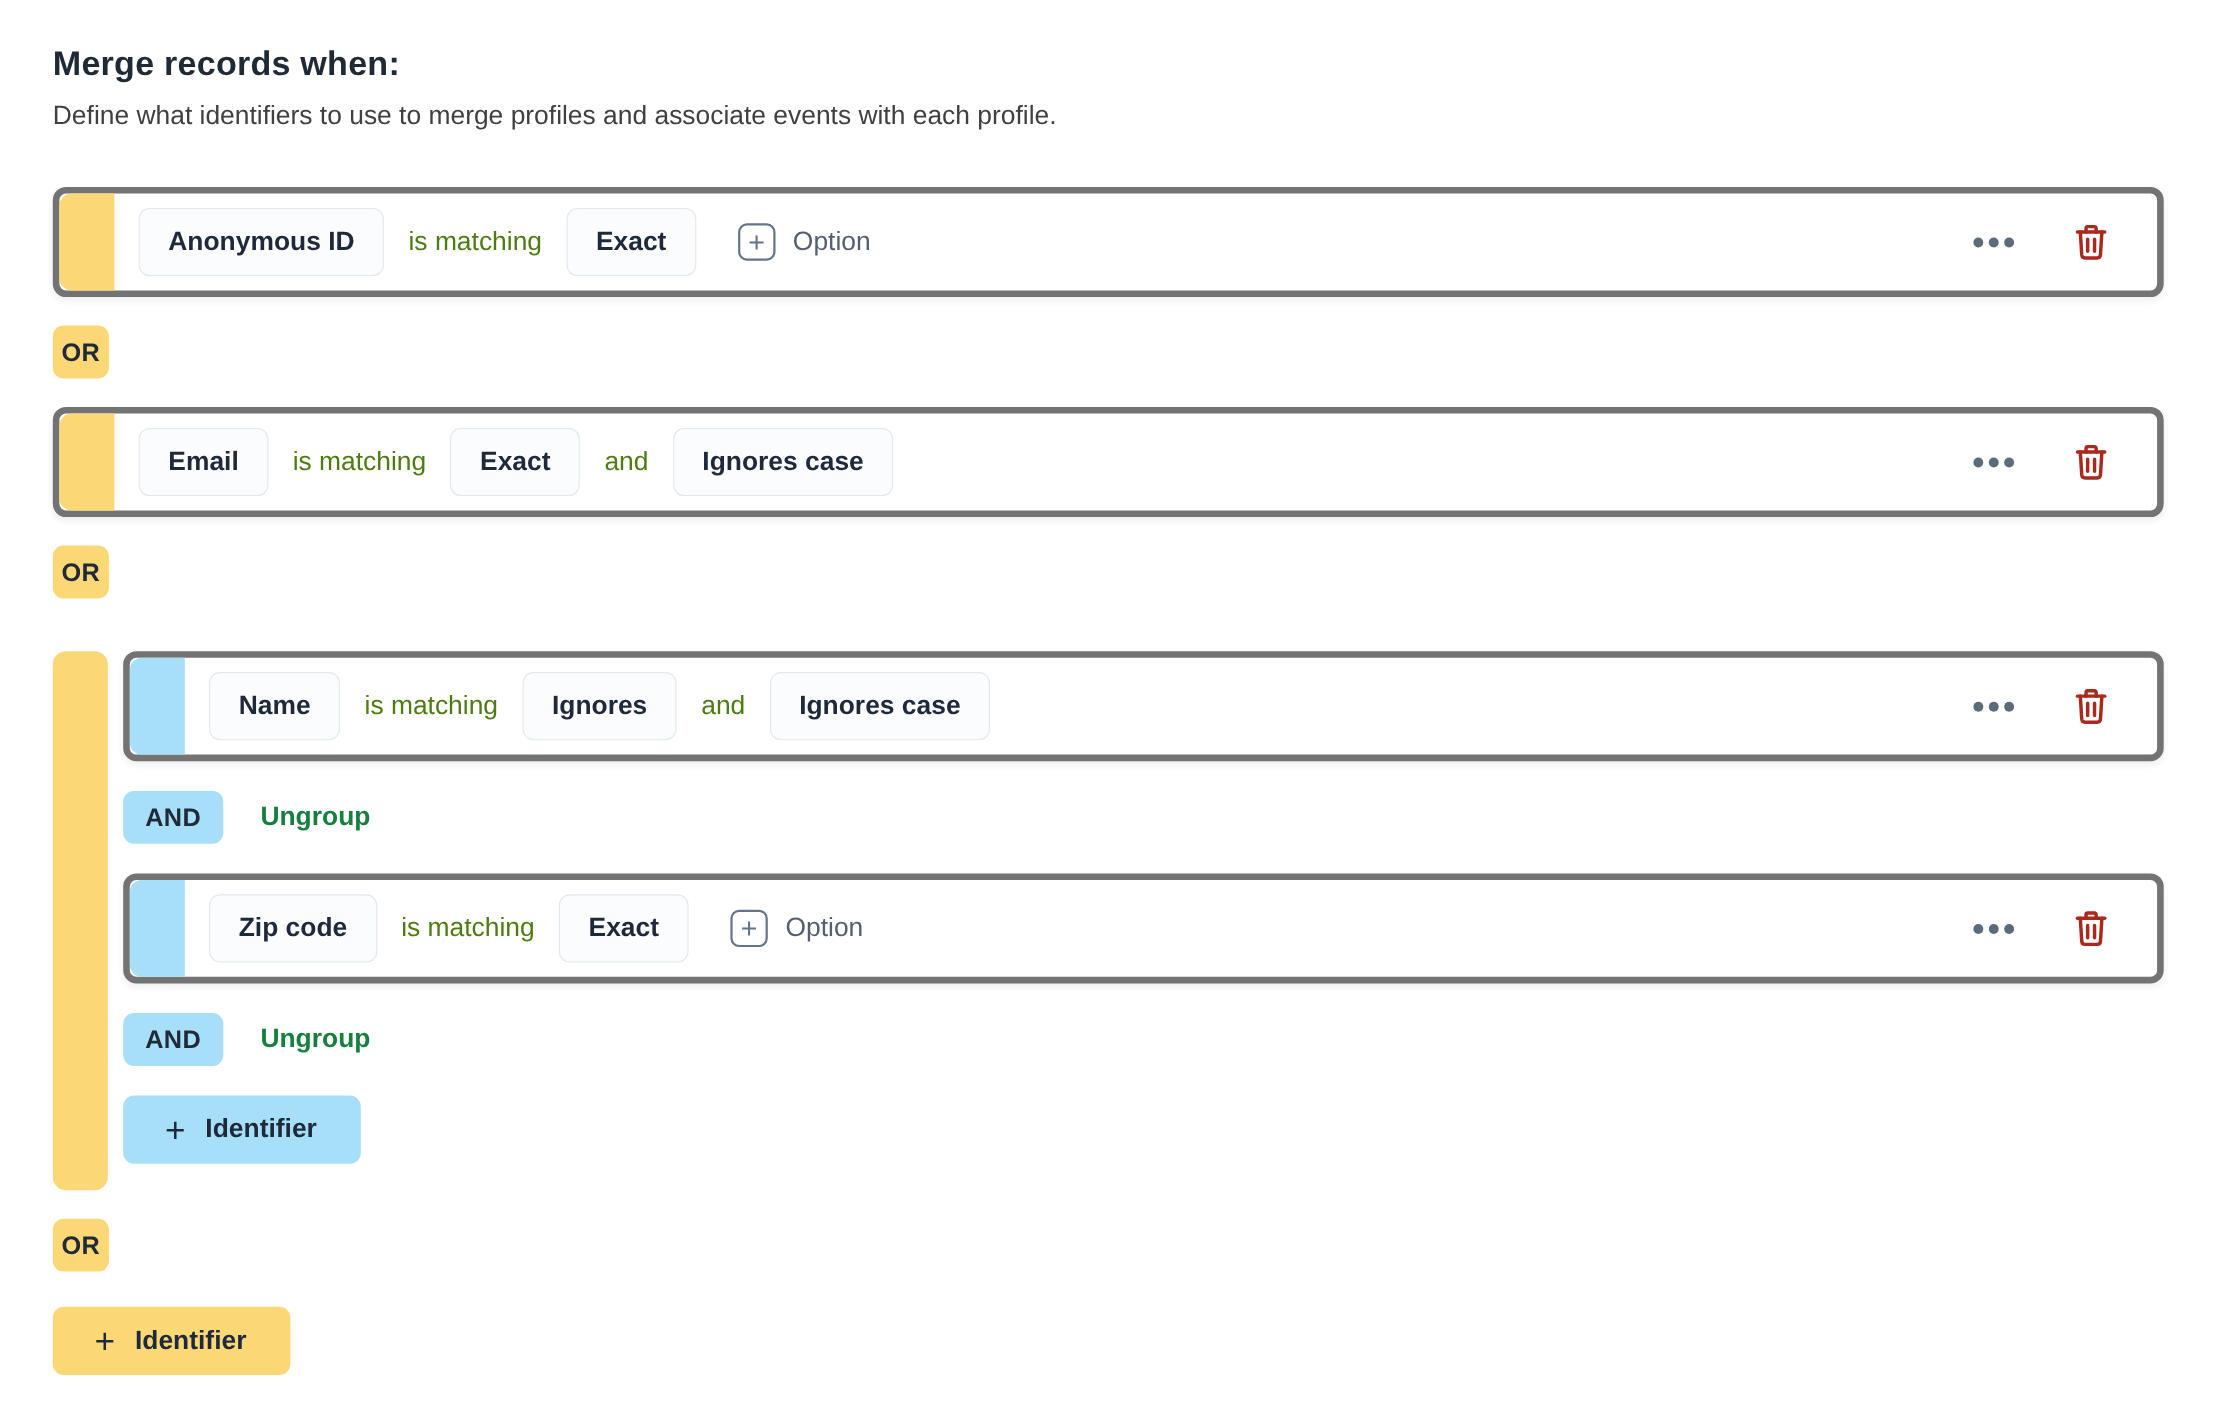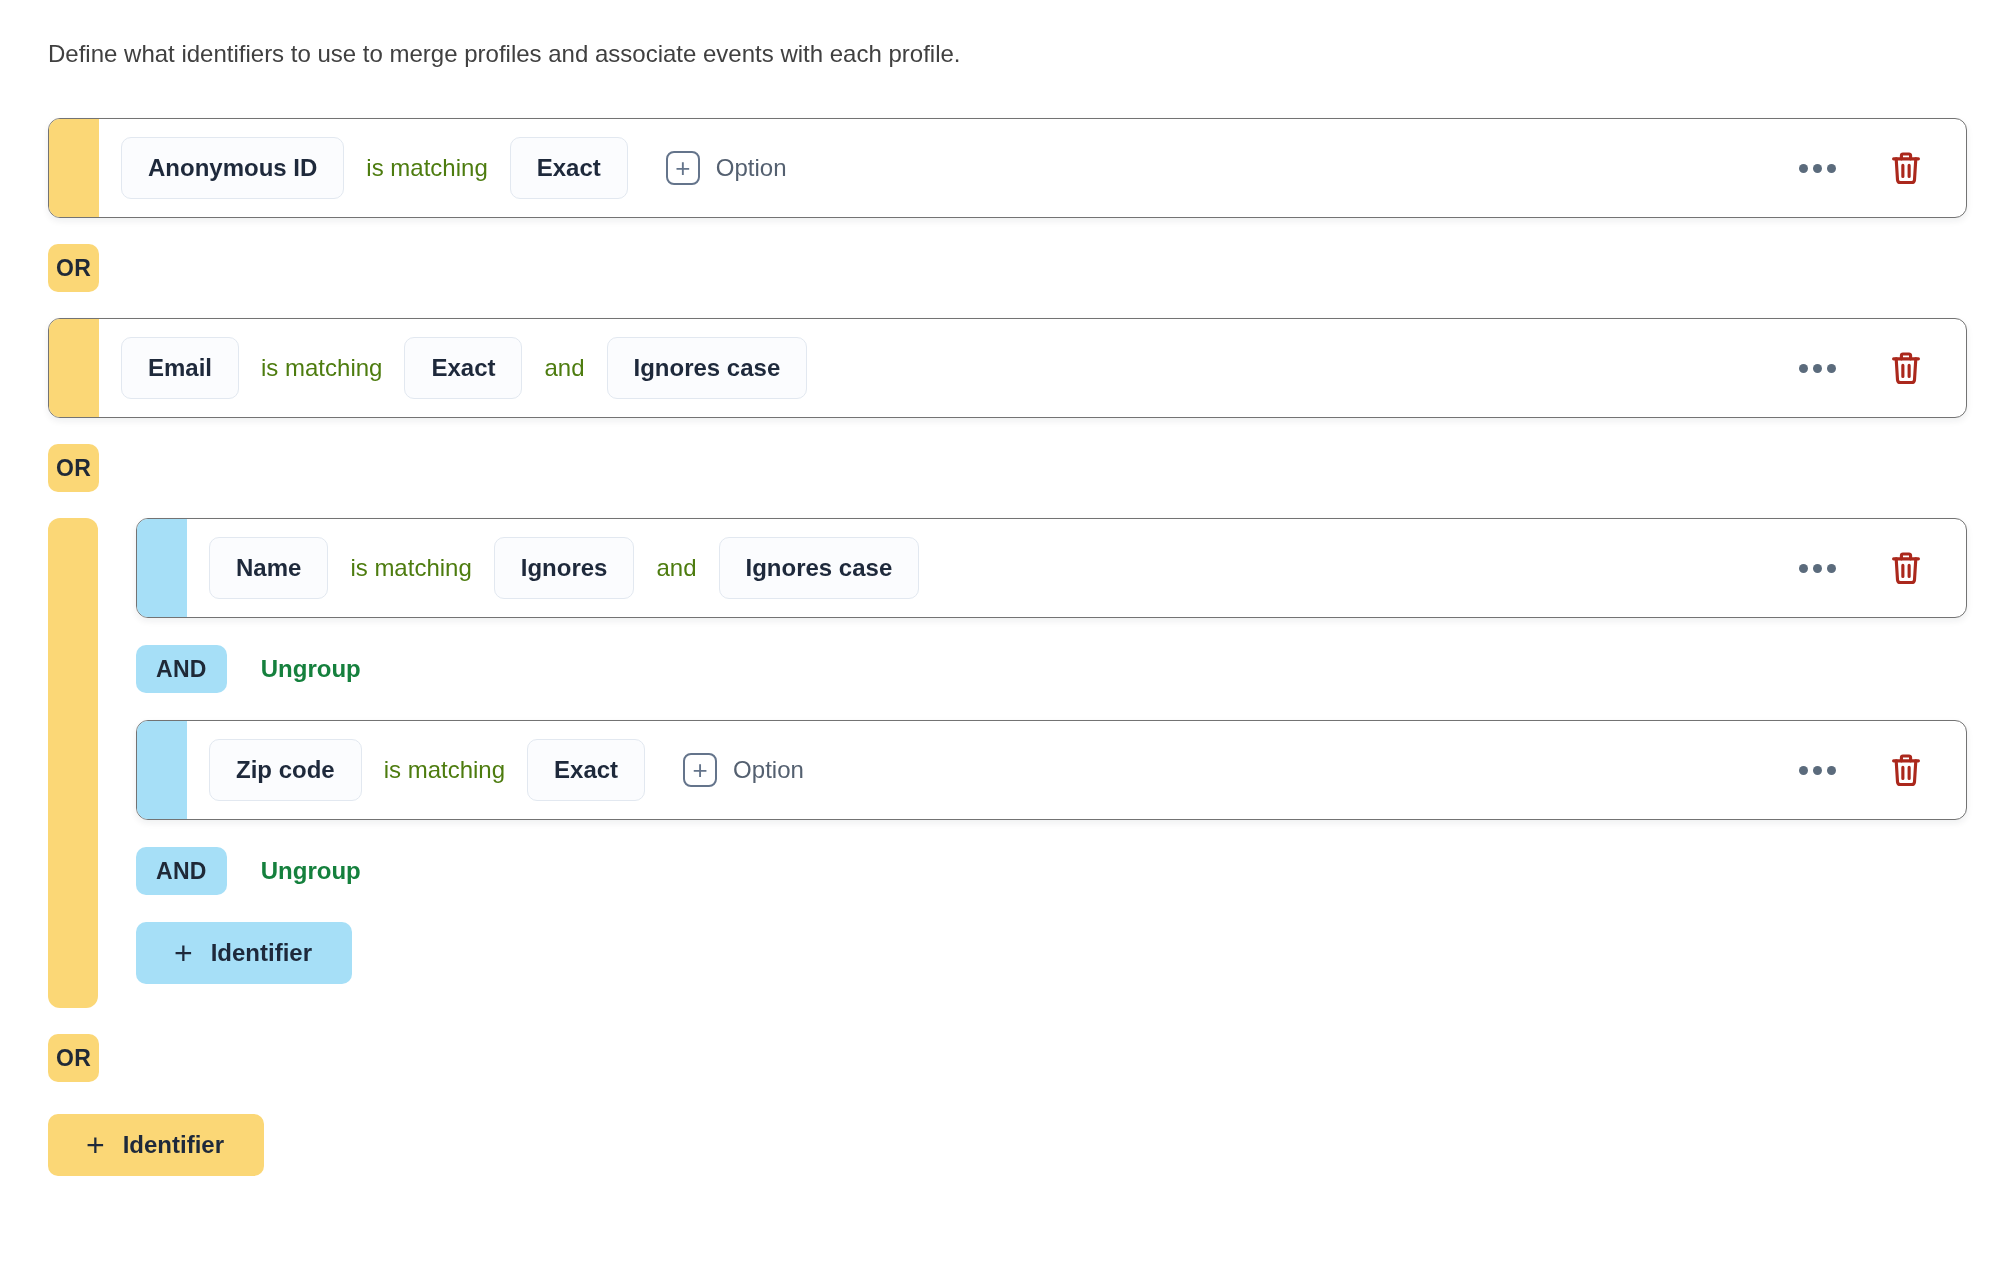--- a/index.html
+++ b/index.html
@@ -5,21 +5,21 @@
   * { margin:0; padding:0; box-sizing:border-box; }
   html,body { width:2016px; height:1288px; background:#ffffff;
     font-family:"Liberation Sans", sans-serif; overflow:hidden; }
   main { padding:40px 49px 0 48px; }
 
   .page-title { font-size:31px; font-weight:700; color:#1f2a37; letter-spacing:.2px; margin-bottom:16px; }
   .page-subtitle { font-size:24px; font-weight:400; color:#404040; margin-bottom:50px; }
 
   
   .card { position:relative; display:flex; align-items:stretch; height:100px;
-    background:#ffffff; border:1px solid #737373; border-radius:12px;
+    background:#ffffff; border:6px solid #737373; border-radius:12px;
     box-shadow:0 3px 7px rgba(16,24,40,.07); margin-bottom:26px; }
   .accent { width:50px; flex:0 0 50px; border-radius:11px 0 0 11px; }
   .accent.yellow { background:#fbd776; }
   .accent.blue { background:#a6dff7; }
   .card-content { display:flex; align-items:center; gap:22px; padding-left:22px; flex:1; }
 
   .pill { display:inline-flex; align-items:center; height:62px; padding:0 26px;
     background:#fbfcfe; border:1px solid #e2e8f0; border-radius:10px;
     font-size:24px; font-weight:600; color:#1e293b; font-family:inherit; cursor:pointer; }
   .muted { font-size:24px; color:#4d7c0f; }
@@ -35,21 +35,21 @@
   .dots-btn i { width:9px; height:9px; border-radius:50%; background:#5b6b7c; display:block; }
   .trash-btn { background:none; border:none; cursor:pointer; display:flex; }
 
   
   .badge { display:inline-flex; align-items:center; height:48px; border-radius:10px;
     font-size:23px; font-weight:600; color:#1f2937; letter-spacing:.3px; }
   .badge.or { background:#fbd776; padding:0 8px; margin-bottom:26px; }
   .badge.and { background:#a6dff7; padding:0 20px; }
 
   
-  .group { position:relative; padding-left:88px; margin-bottom:26px; }
+  .group { position:relative; padding-left:64px; margin-bottom:26px;margin-top:22px; }
   .group-bar { position:absolute; left:0; top:0; bottom:0; width:50px;
     background:#fbd776; border-radius:12px; }
   .group .card { margin-bottom:27px; }
   .connector { display:flex; align-items:center; gap:34px; margin-bottom:27px; }
   .ungroup-btn { background:none; border:none; font-size:24px; font-weight:600;
     color:#15803d; font-family:inherit; cursor:pointer; }
   .group-bottom-pad { height:24px; }
 
   
   .add-identifier { display:inline-flex; align-items:center; gap:18px; height:62px;
@@ -58,20 +58,21 @@
   .add-identifier .plus-glyph { font-size:32px; font-weight:400; line-height:1; color:#1e293b; }
   .add-identifier.blue { background:#a6dff7; margin-bottom:0; }
   .add-identifier.yellow { background:#fbd776; margin-top:6px; }
 
   .or-bottom { margin-bottom:32px; }
 </style>
 </head>
 <body>
 
 <main>
+  <h1 class="page-title">Merge records when:</h1>
   <p class="page-subtitle">Define what identifiers to use to merge profiles and associate events with each profile.</p>
 
   
   <section class="card">
     <span class="accent yellow"></span>
     <div class="card-content">
       <button class="pill">Anonymous ID</button>
       <span class="muted">is matching</span>
       <button class="pill">Exact</button>
       <button class="option-btn">

